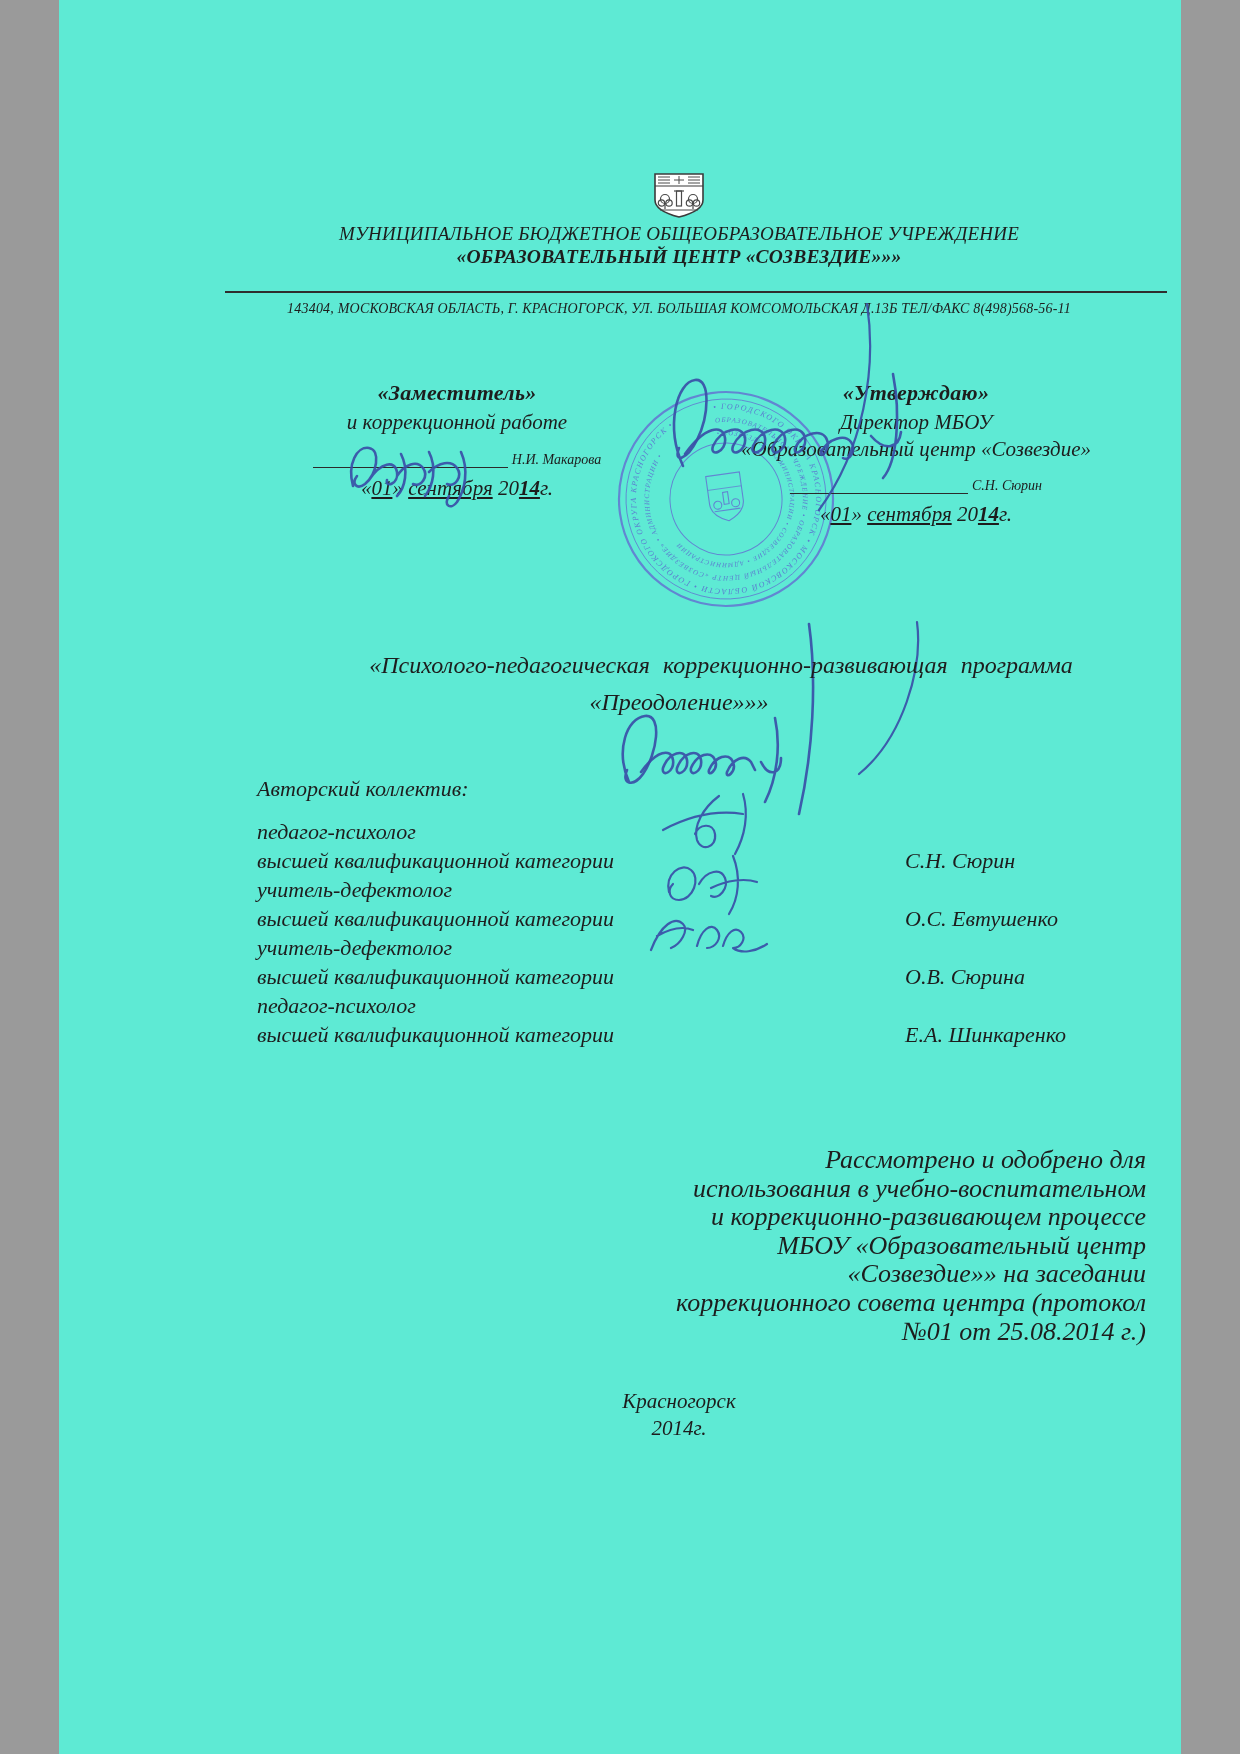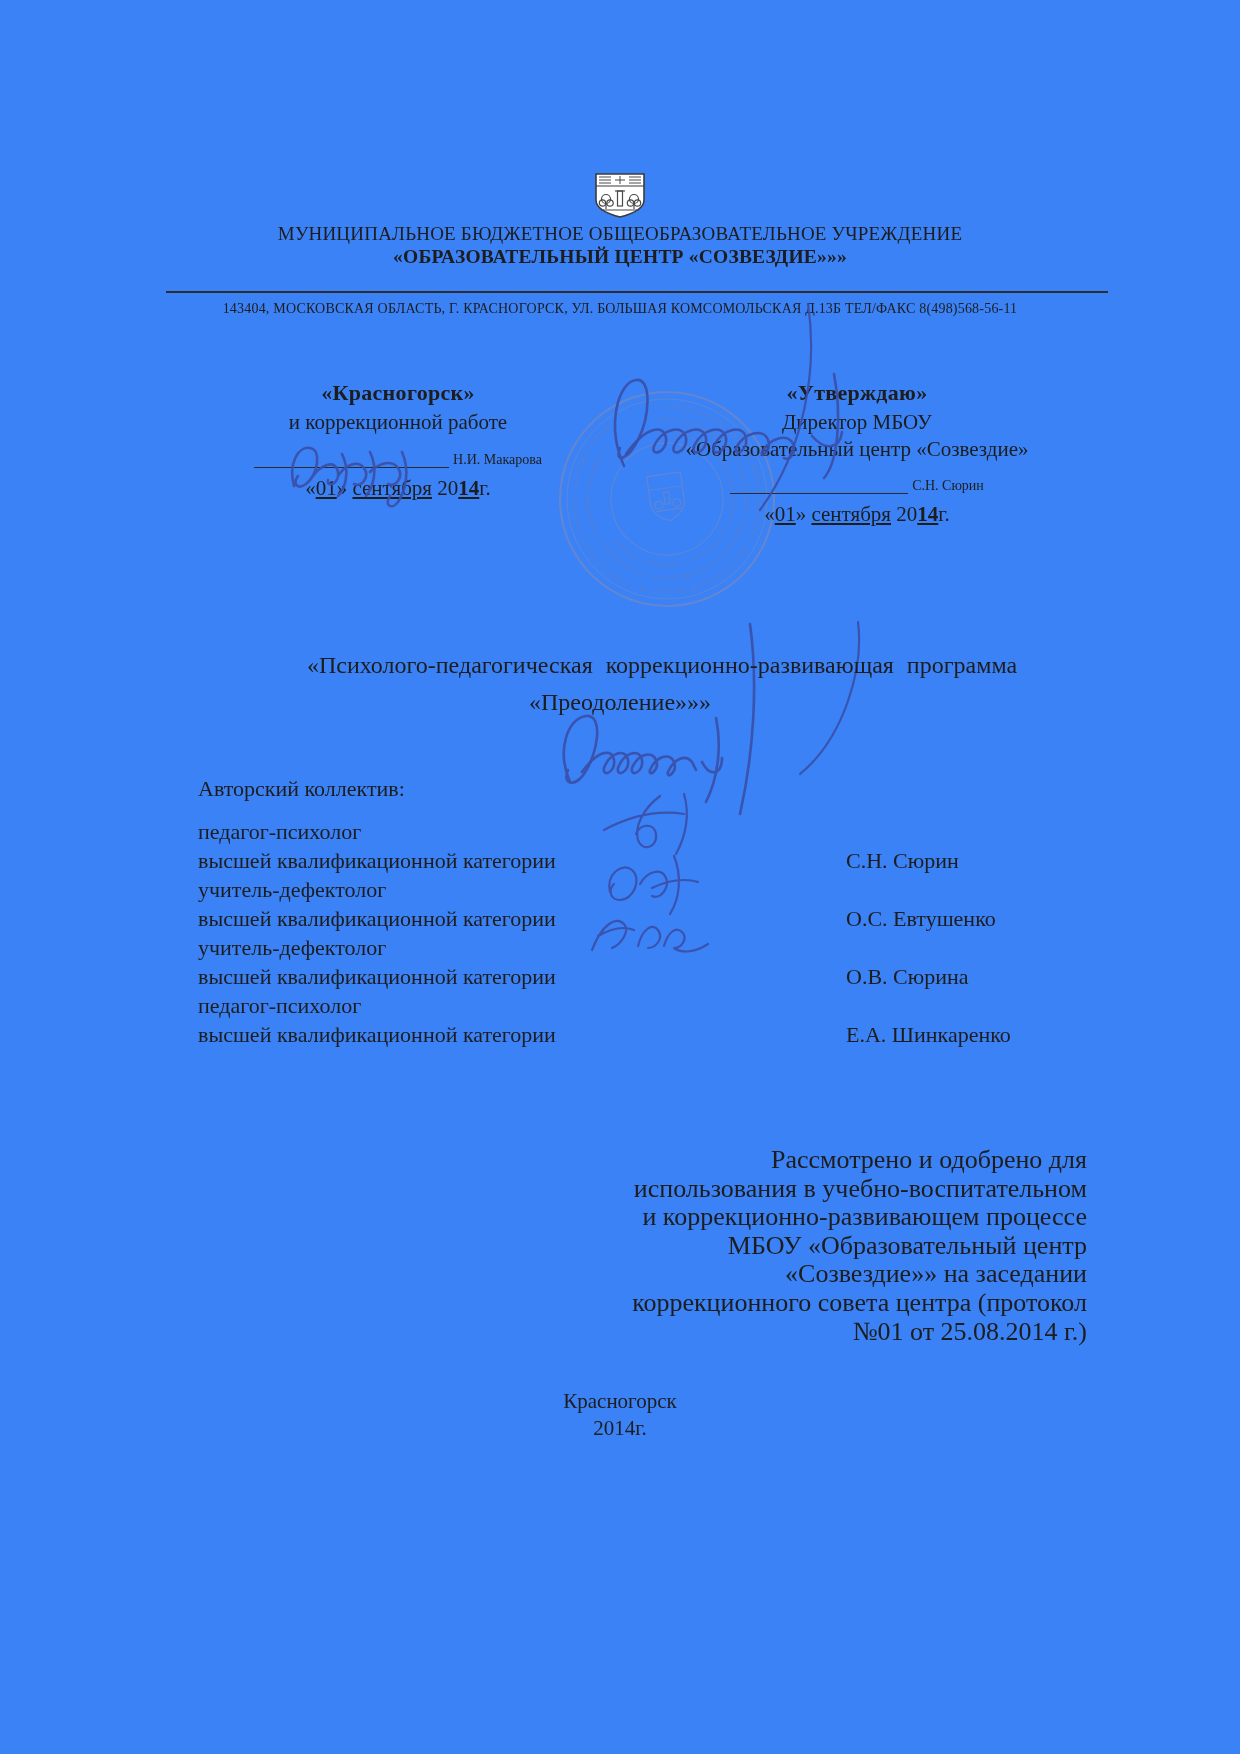--- a/index.html
+++ b/index.html
@@ -1,18 +1,18 @@
 <!DOCTYPE html>
 <html lang="ru"><head>
 <meta charset="utf-8">
 <style>
   html,body{margin:0;padding:0;background:#9a9a9a;}
   .page{
-    position:relative;width:1240px;height:1754px;margin:0 auto;background:#3b82f6;
-    font-family:"Liberation Serif","DejaVu Serif",serif;color:#1d1d1d;overflow:hidden;
+    position:relative;width:1122px;height:1754px;margin:0 auto;background:#5eead4;
+    font-family:"Liberation Serif","DejaVu Serif",serif;color:#1d1d1d;overflow:hidden;font-style:italic;
   }
   .abs{position:absolute;}
   .centerband{left:0;width:1240px;text-align:center;}
   
   .org1{top:223px;font-size:19px;letter-spacing:.2px;}
   .org2{top:246px;font-size:19.5px;font-weight:bold;letter-spacing:.2px;}
   .rule{top:291px;left:166px;width:942px;border-top:2px solid #2e2e2e;height:0;}
   .addr{top:301px;font-size:14px;letter-spacing:.2px;}
   
   .col{position:absolute;text-align:center;}
@@ -105,21 +105,21 @@
         <path d="M-17,-13 h34" stroke-width="0.8"></path>
         <rect x="-2.5" y="-9" width="5" height="12"></rect>
         <circle cx="-9" cy="3" r="4"></circle>
         <circle cx="9" cy="3" r="4"></circle>
         <path d="M-13,9 h26"></path>
       </g>
     </svg>
   </div>
 
   <div class="col col-left">
-    <div class="ctitle">«Красногорск»</div>
+    <div class="ctitle">«Заместитель»</div>
     <div class="cline">и коррекционной работе</div>
     <div class="sigrow">
       <span class="blank blank-l"></span>
       <span class="signame">Н.И. Макарова</span>
     </div>
     <div class="dateline">
       <span>«</span><span class="u">01</span><span>»</span>
       <span class="u">сентября</span>
       <span>20</span><span class="bu">14</span><span>г.</span>
     </div>

